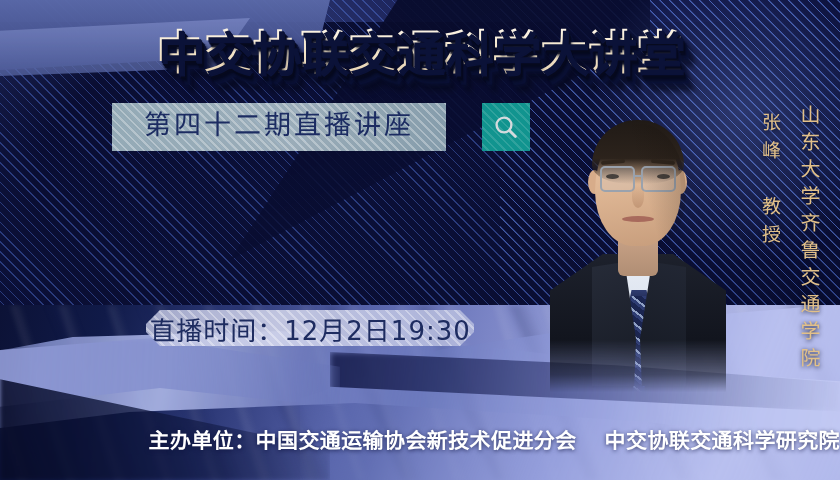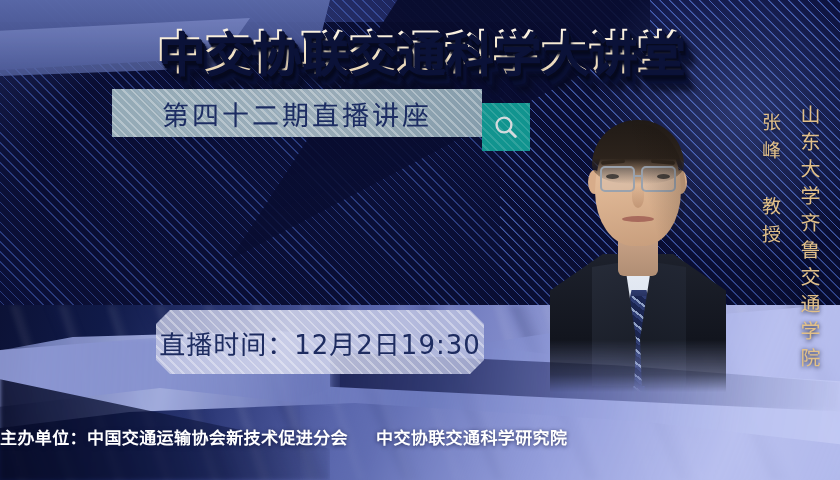--- a/index.html
+++ b/index.html
@@ -263,24 +263,24 @@
   }
   .headline span{
     background:linear-gradient(180deg,#fdf6ea 0%,#f3e4c8 52%,#e4cfae 100%);
     -webkit-background-clip:text;background-clip:text;
     -webkit-text-fill-color:transparent;
     filter:drop-shadow(3px 4px 0 #0b1238) drop-shadow(5px 7px 2px rgba(6,9,30,0.7));
   }
 
   
   .sub-bar{
-    position:absolute;left:112px;top:89px;width:370px;height:48px;
+    position:absolute;left:112px;top:103px;width:334px;height:48px;
     background:linear-gradient(100deg, rgba(163,187,196,0.90) 0%, rgba(178,198,206,0.86) 55%, rgba(150,176,188,0.88) 100%);
     overflow:hidden;
-    display:flex;align-items:center;justify-content:center;
+    display:flex;justify-content:center;
   }
   .sub-bar:before{
     content:"";position:absolute;inset:0;
     background:repeating-linear-gradient(45deg,
       rgba(255,255,255,0.00) 0px,
       rgba(255,255,255,0.00) 4px,
       rgba(255,255,255,0.30) 4px,
       rgba(255,255,255,0.30) 6px);
     pointer-events:none;
   }
@@ -310,28 +310,27 @@
     position:absolute;left:52px;top:190px;
     font-size:38px;font-weight:700;letter-spacing:2px;
     color:#e09a28;
     font-family:"DejaVu Sans","Liberation Sans",sans-serif;
     white-space:nowrap;
     text-shadow:0 2px 5px rgba(3,6,24,0.85), 0 0 18px rgba(224,154,40,0.18);
   }
 
   
   .time-pill{
-    position:absolute;left:146px;top:310px;width:328px;height:64px;
+    position:absolute;left:146px;top:310px;width:328px;height:36px;
     background:linear-gradient(100deg, rgba(196,200,228,0.80) 0%, rgba(214,217,238,0.86) 40%, rgba(186,192,224,0.78) 100%);
     clip-path:polygon(14px 0%, calc(100% - 14px) 0%, 100% 14px, 100% calc(100% - 14px),
                       calc(100% - 14px) 100%, 14px 100%, 0% calc(100% - 14px), 0% 14px);
     display:flex;align-items:center;justify-content:center;
     overflow:hidden;
     box-shadow:0 3px 10px rgba(4,8,30,0.45);
-    margin-left:10px;
   }
   .time-pill:before{
     content:"";position:absolute;inset:0;
     background:repeating-linear-gradient(45deg,
       rgba(255,255,255,0.00) 0px,
       rgba(255,255,255,0.00) 5px,
       rgba(255,255,255,0.34) 5px,
       rgba(255,255,255,0.34) 7px);
   }
   .time-text{
@@ -356,22 +355,22 @@
     font-size:20px;letter-spacing:7px;
   }
   .v-name{
     right:56px;top:112px;
     font-size:19px;letter-spacing:9px;
   }
 
   
   .footer{
     position:absolute;left:0;top:424px;width:100%;
-    text-align:left;
-    font-size:17px;font-weight:700;color:#ffffff;letter-spacing:0.4px;
+    text-align:right;
+    font-size:21px;font-weight:700;color:#ffffff;letter-spacing:0.4px;
     font-family:"DejaVu Sans","Liberation Sans",sans-serif;
     text-shadow:0 1px 4px rgba(12,18,60,0.75);
     white-space:nowrap;
   }
   .footer .gap{display:inline-block;width:28px;}
 </style>
 </head>
 <body>
 
 <div id="poster">

